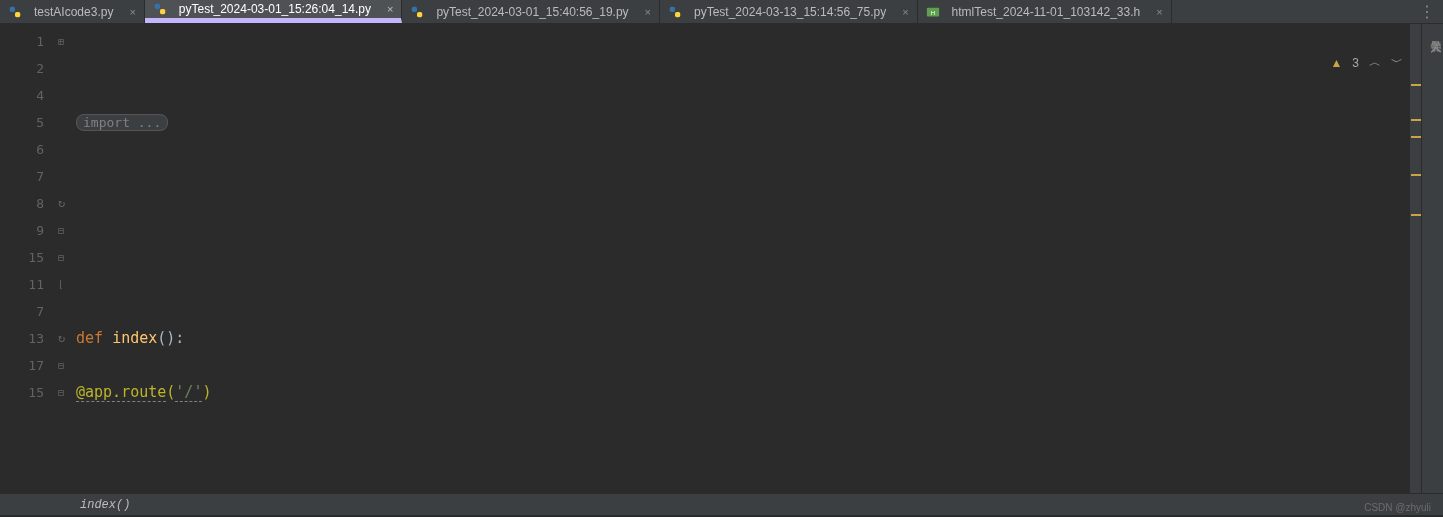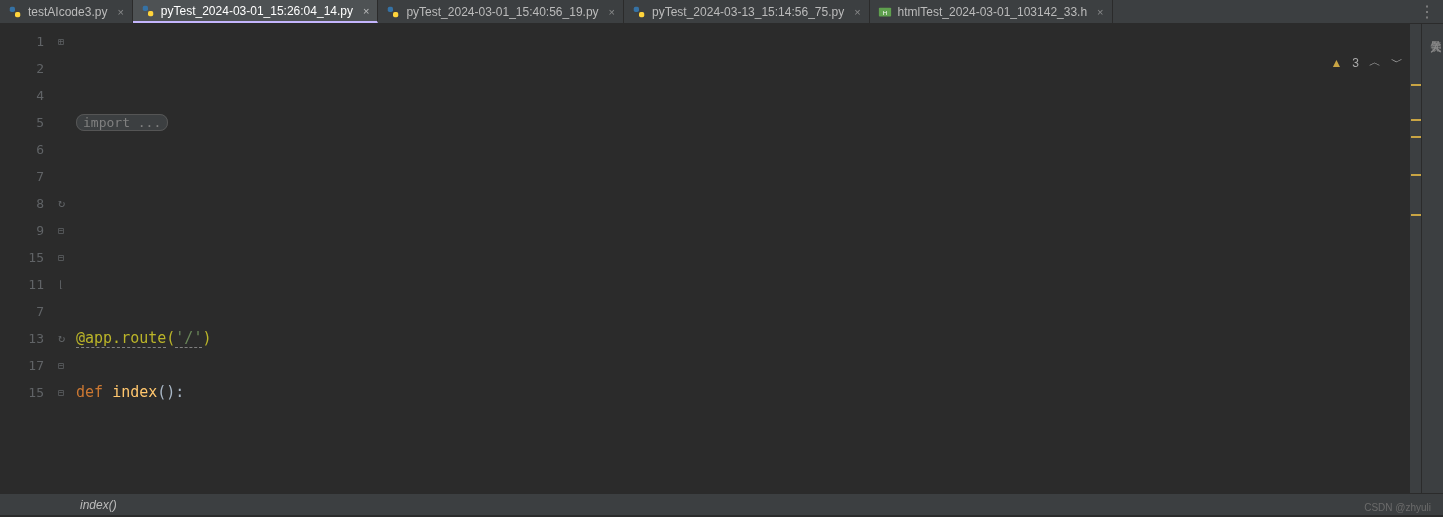--- a/index.html
+++ b/index.html
@@ -22,28 +22,28 @@
 }
 .tab {
   display: flex;
   align-items: center;
   padding: 0 8px 0 8px;
   border-right: 1px solid #2b2b2b;
   background: #3c3f41;
   color: #bbbbbb;
   font-size: 12px;
   font-family: -apple-system, "Segoe UI", sans-serif;
-  gap: 6px;
+  gap: 12px;
   cursor: pointer;
   white-space: nowrap;
 }
 .tab.active {
   background: #4e5254;
   color: #ffffff;
-  border-bottom: 2px solid #c4b5fd;
+  border-bottom: 5px solid #c4b5fd;
   align-items: center;
 }
 .tab .close { opacity: 0.6; font-size: 11px; margin-left: 4px; }
 .tab-right {
   margin-left: auto;
   display: flex;
   align-items: center;
   padding: 0 8px;
   gap: 8px;
   color: #888;
@@ -126,21 +126,21 @@
   font-family: sans-serif;
 }
 .breadcrumb {
   height: 22px;
   background: #3c3f41;
   border-top: 1px solid #2b2b2b;
   padding-left: 80px;
   font-size: 12px;
   color: #bbbbbb;
   line-height: 22px;
-  font-family: Liberation Sans, sans-serif;
+  font-family: Liberation Mono, monospace;
   font-style: italic;
 }
 .watermark {
   position: absolute;
   bottom: 4px;
   right: 12px;
   font-size: 10px;
   color: #6b6b6b;
   font-family: -apple-system, sans-serif;
 }
@@ -180,21 +180,21 @@
         <rect x="8" y="8" width="6" height="6" rx="2" fill="#FFD43B"></rect>
       </svg>
     <span>pyTest_2024-03-13_15:14:56_75.py</span>
     <span class="close">×</span>
   </div>
   <div class="tab">
     <svg class="file-icon" viewBox="0 0 16 16">
         <rect x="1" y="3" width="14" height="10" rx="1" fill="#5fa04e"></rect>
         <text x="8" y="11" font-size="7" fill="#fff" text-anchor="middle" font-family="sans-serif">H</text>
       </svg>
-    <span>htmlTest_2024-03-01_103142_33.h</span>
+    <span>htmlTest_2024-11-01_103142_33.h</span>
     <span class="close">×</span>
   </div>
   <div class="tab-right">
     <span style="font-size:16px;">⋮</span>
   </div>
 </div>
 
 <div class="editor-wrap">
   <div class="gutter">
     <div>1</div>
@@ -224,22 +224,22 @@
     <div class="fold-mark" style="top:301px;font-size:12px;">↻</div>
     <div class="fold-mark" style="top:328px">⊟</div>
     <div class="fold-mark" style="top:355px">⊟</div>
   </div>
   <div class="code">
 <div class="codeline"> </div>
 <div class="codeline"><span class="collapsed">import ...</span></div>
 <div class="codeline"> </div>
 <div class="codeline"> </div>
 <div class="codeline"> </div>
+<div class="codeline"><span class="kw">def </span><span class="fn">index</span><span>():</span></div>
 <div class="codeline"><span class="decor underline-squiggle">@app.route</span><span class="decor">(</span><span class="str underline-squiggle">'/'</span><span class="decor">)</span></div>
-<div class="codeline"><span class="kw">def </span><span class="fn">index</span><span>():</span></div>
 
 
 
 
 
 
 
 
   </div>
 

